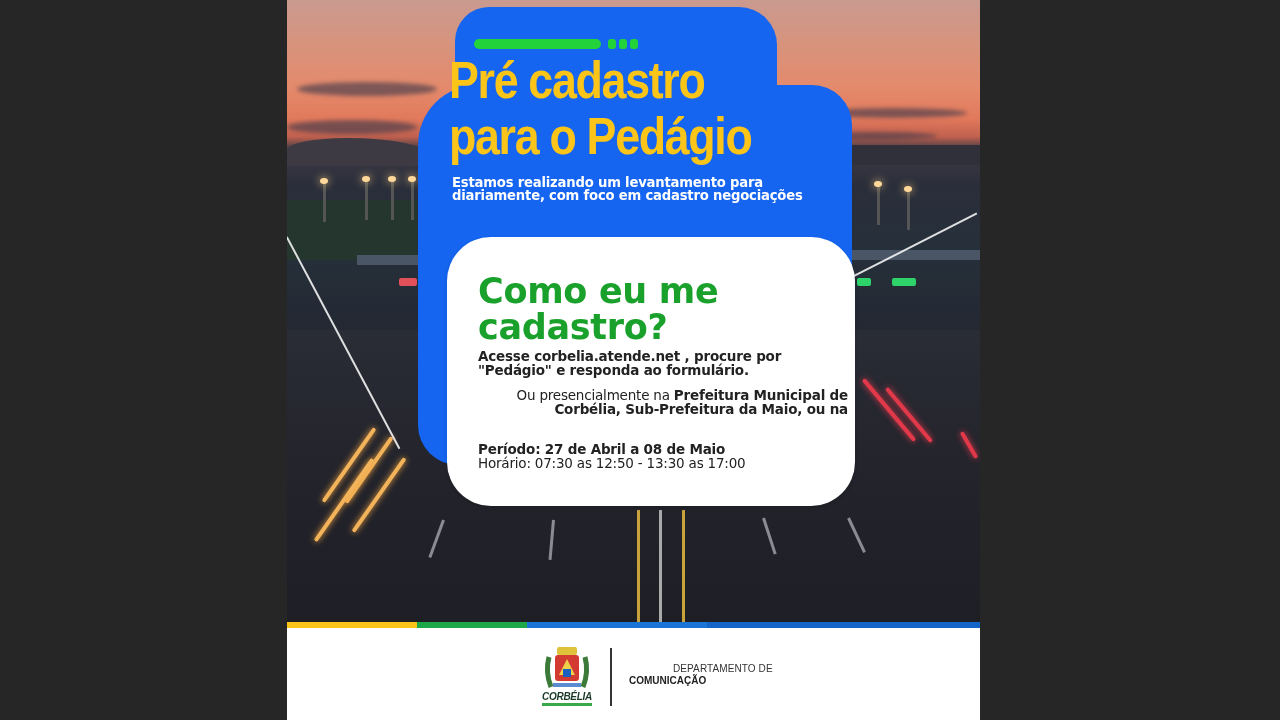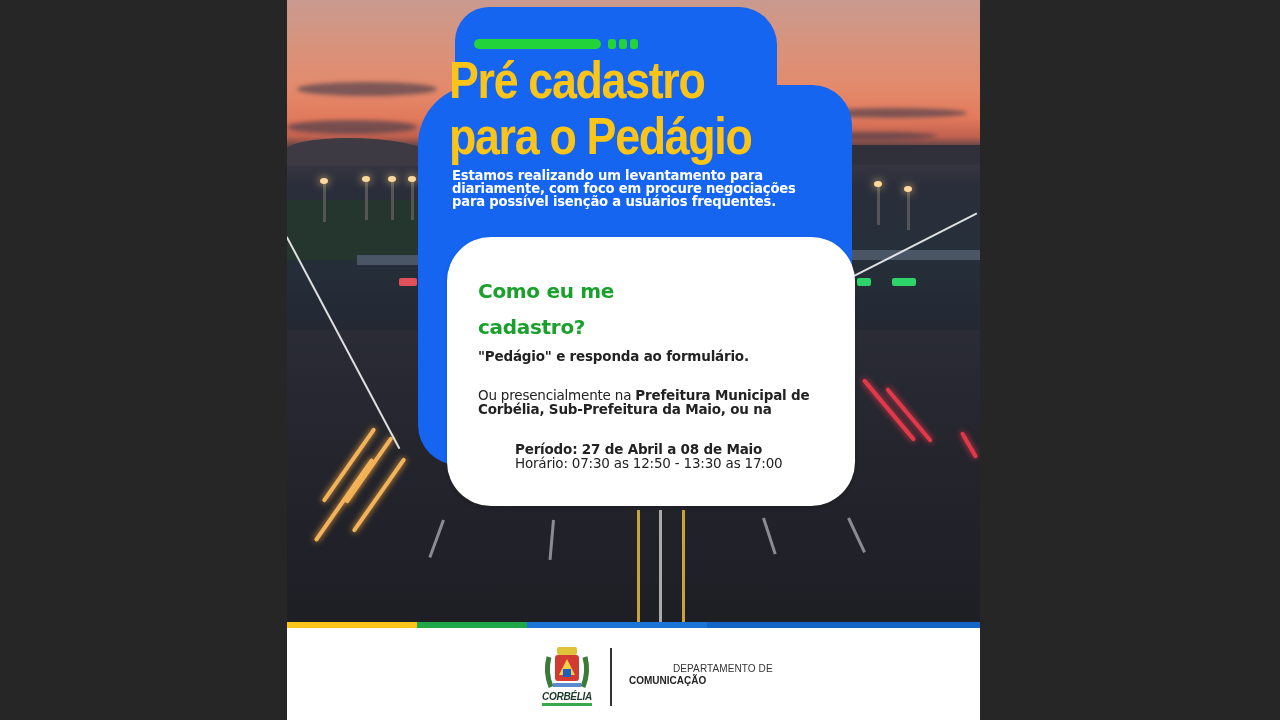--- a/index.html
+++ b/index.html
@@ -54,44 +54,44 @@
   .accent-bar { position:absolute; left:187px; top:39px; width:127px; height:10px; border-radius:5px; background:#22d33a; }
   .accent-dot { position:absolute; top:39px; width:8px; height:10px; border-radius:3px; background:#22d33a; }
 
   .title {
     position:absolute; left:162px; top:52px; width:420px;
     color:#fbc419; font-family:"Liberation Sans", sans-serif; font-weight:bold;
     font-size:52px; line-height:56px; letter-spacing:-1.5px;
     transform:scaleX(0.86); transform-origin:left top;
   }
   .intro {
-    position:absolute; left:165px; top:169px; width:420px;
+    position:absolute; left:165px; top:176px; width:420px;
     color:#fff; font-family:"DejaVu Sans", sans-serif; font-weight:bold;
     font-size:13.2px; line-height:13px; letter-spacing:-0.2px;
   }
 
   .card {
     position:absolute; left:160px; top:237px; width:408px; height:269px;
     background:#fff; border-radius:44px;
     box-shadow:0 2px 4px rgba(0,0,0,0.15);
   }
   .card-title {
     position:absolute; left:31px; top:36px; width:360px;
     color:#1aa12b; font-family:"DejaVu Sans", sans-serif; font-weight:bold;
-    font-size:20px; line-height:36px; letter-spacing:-0.3px;
+    font-size:35px; line-height:36px; letter-spacing:-0.3px;
   }
   .card-text {
     position:absolute; left:31px; width:370px;
     color:#222; font-family:"DejaVu Sans", sans-serif;
     font-size:13.5px; line-height:13.5px; letter-spacing:-0.2px;
   }
   .card-text b { font-weight:bold; }
   .p1 { top:113px; font-weight:bold; }
-  .p2 { top:152px; }
-  .p3 { top:206px;margin-left:37px; }
+  .p2 { top:152px;text-align:right; }
+  .p3 { top:206px; }
 
   
   .stripe { position:absolute; top:622px; height:6px; }
   .footer { position:absolute; left:0; top:628px; width:693px; height:92px; background:#fff; }
   .crest { position:absolute; left:254px; top:19px; width:52px; height:58px; }
   .crest-name {
     position:absolute; left:252px; top:63px; width:56px; text-align:center;
     font-family:"Liberation Sans", sans-serif; font-weight:bold; font-style:italic;
     font-size:10px; color:#1c3a2a; letter-spacing:-0.3px;
   }
@@ -157,30 +157,30 @@
   <div class="accent-dot" style="left:332px;"></div>
   <div class="accent-dot" style="left:343px;"></div>
 
   <div class="title">
     <div>Pré cadastro</div>
     <div>para o Pedágio</div>
   </div>
 
   <div class="intro">
     <div>Estamos realizando um levantamento para</div>
-    <div>diariamente, com foco em procure negociações</div>
-    <div>para possível isenção a usuários frequentes.</div>
+    <div>diariamente, com foco em cadastro negociações</div>
   </div>
 
   <div class="card">
     <div class="card-title">
       <div>Como eu me</div>
       <div>cadastro?</div>
     </div>
     <div class="card-text p1">
+      <div>Acesse corbelia.atende.net , procure por</div>
       <div>"Pedágio" e responda ao formulário.</div>
     </div>
     <div class="card-text p2">
       <div><span>Ou presencialmente na </span><b>Prefeitura Municipal de</b></div>
       <div><b>Corbélia, Sub-Prefeitura da Maio, ou na</b></div>
     </div>
     <div class="card-text p3">
       <div><b>Período: 27 de Abril a 08 de Maio</b></div>
       <div>Horário: 07:30 as 12:50 - 13:30 as 17:00</div>
     </div>

